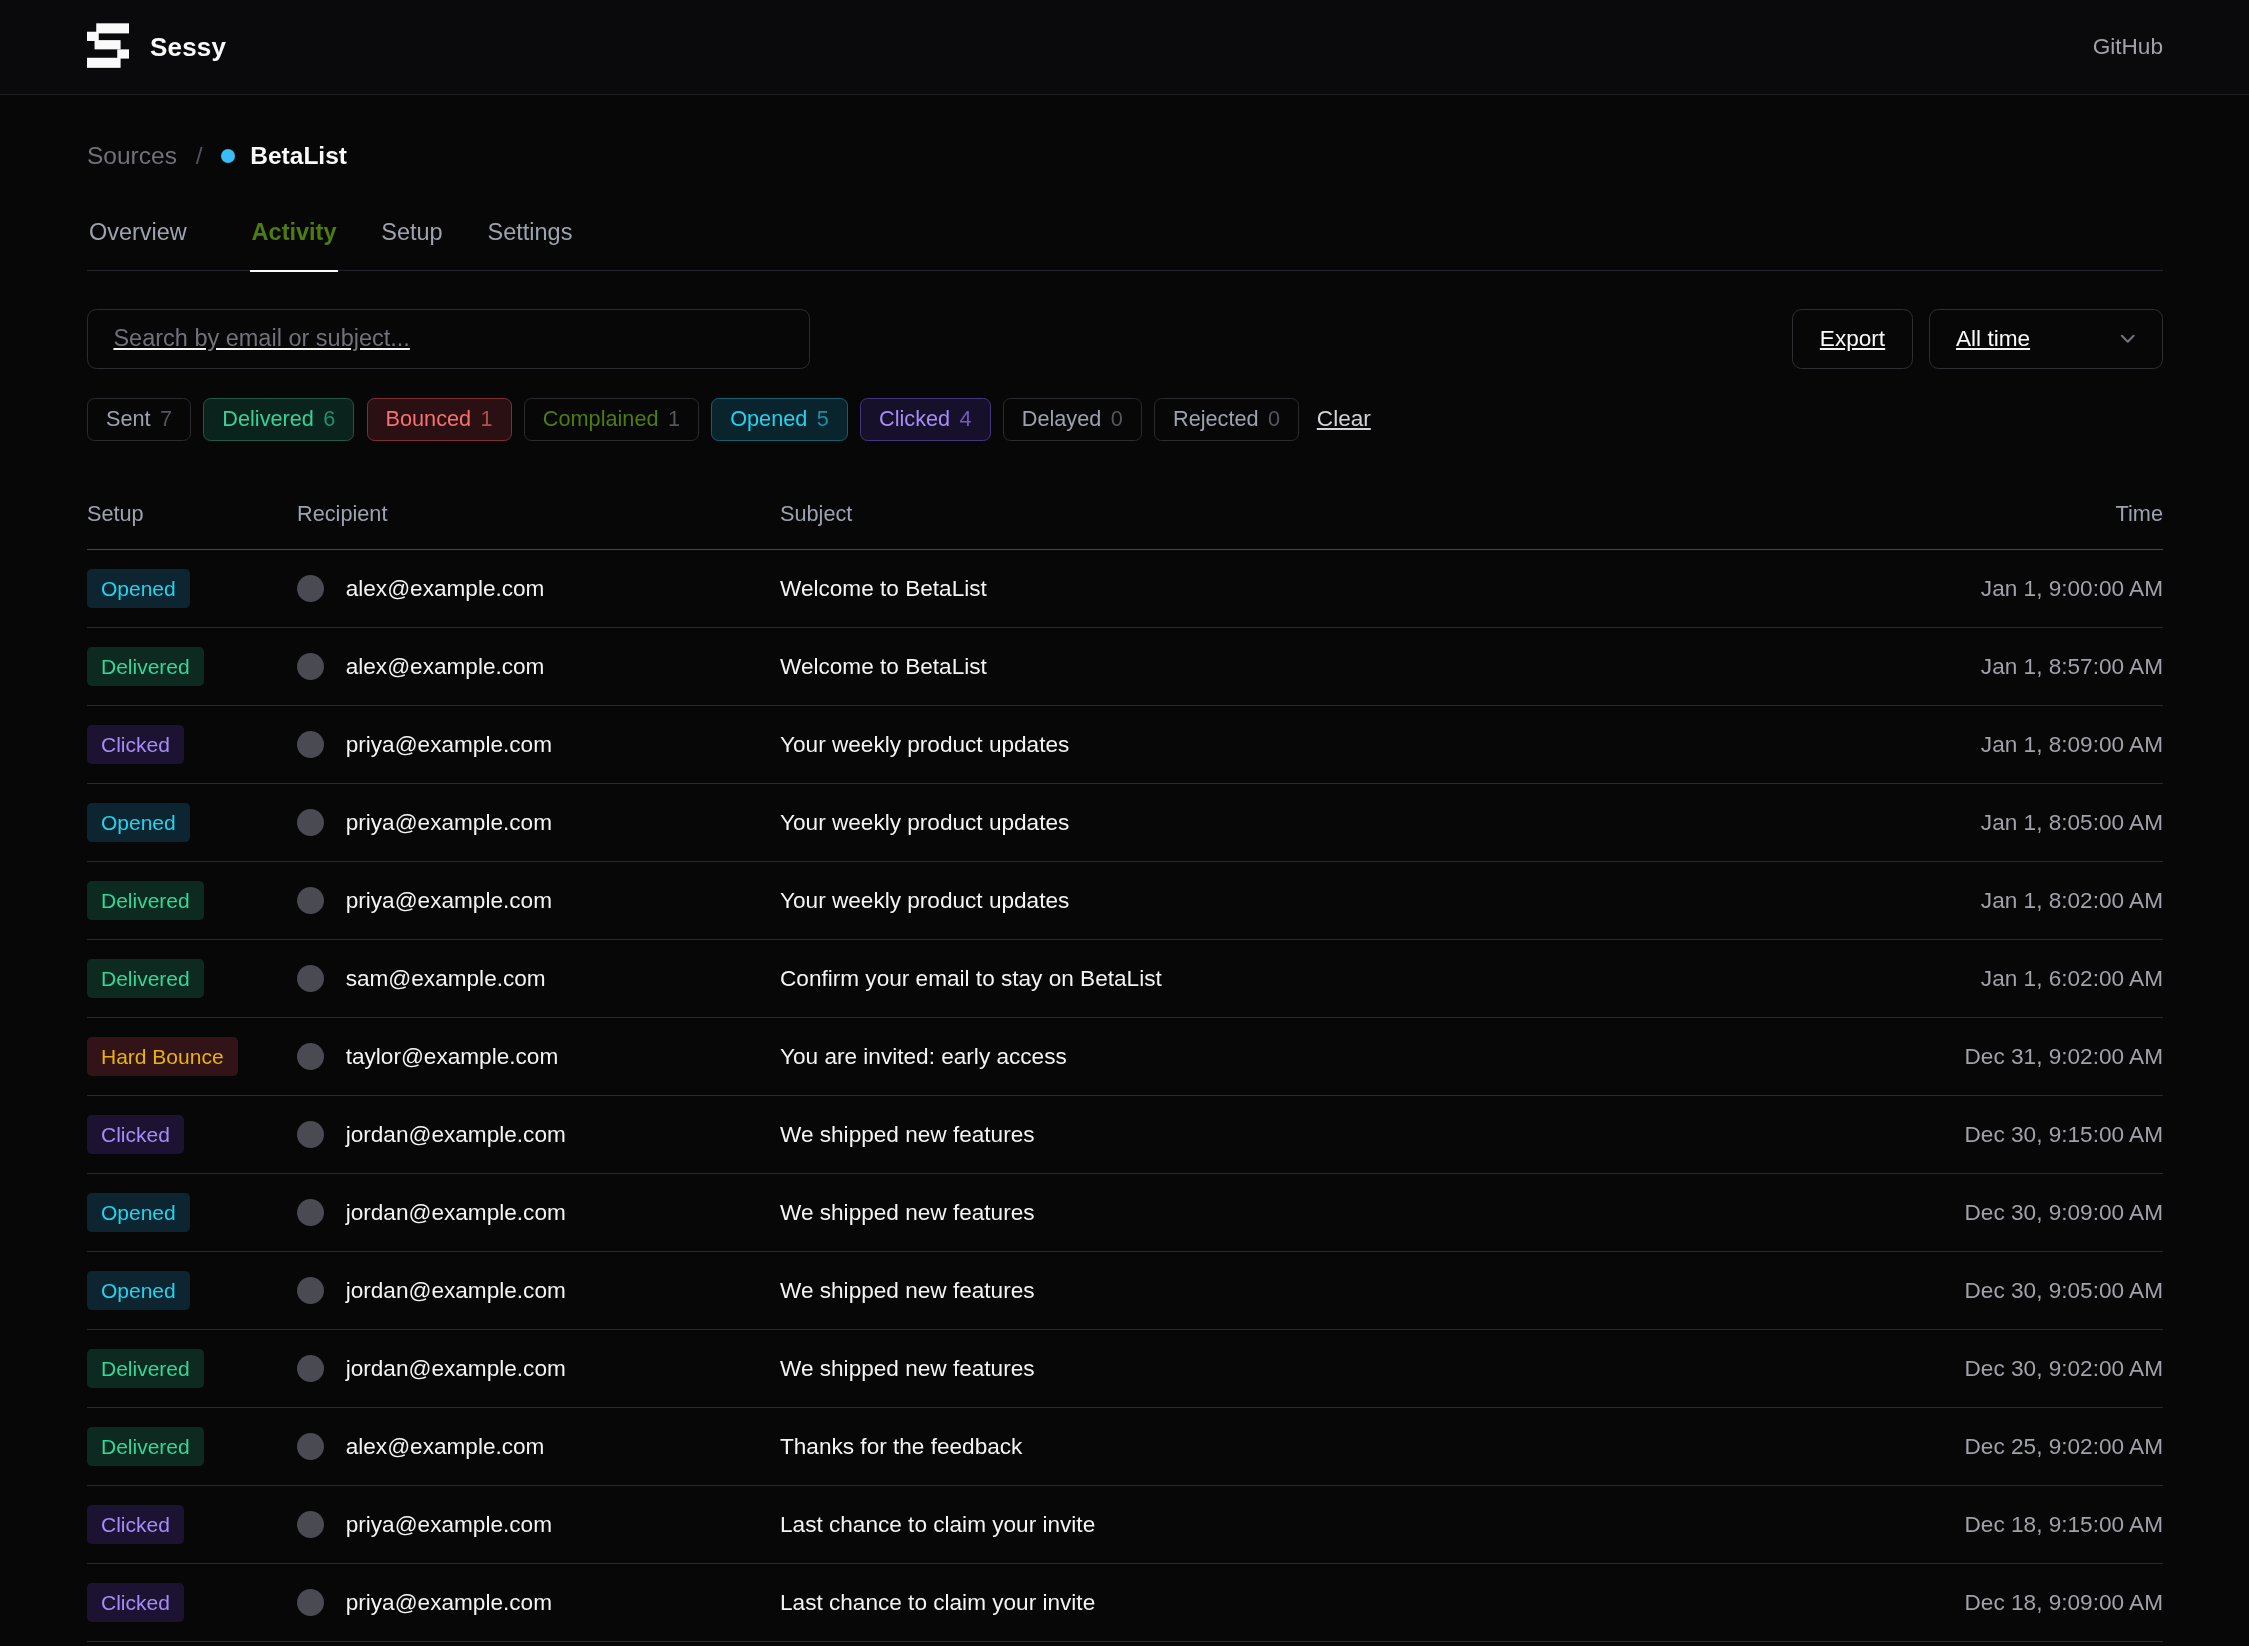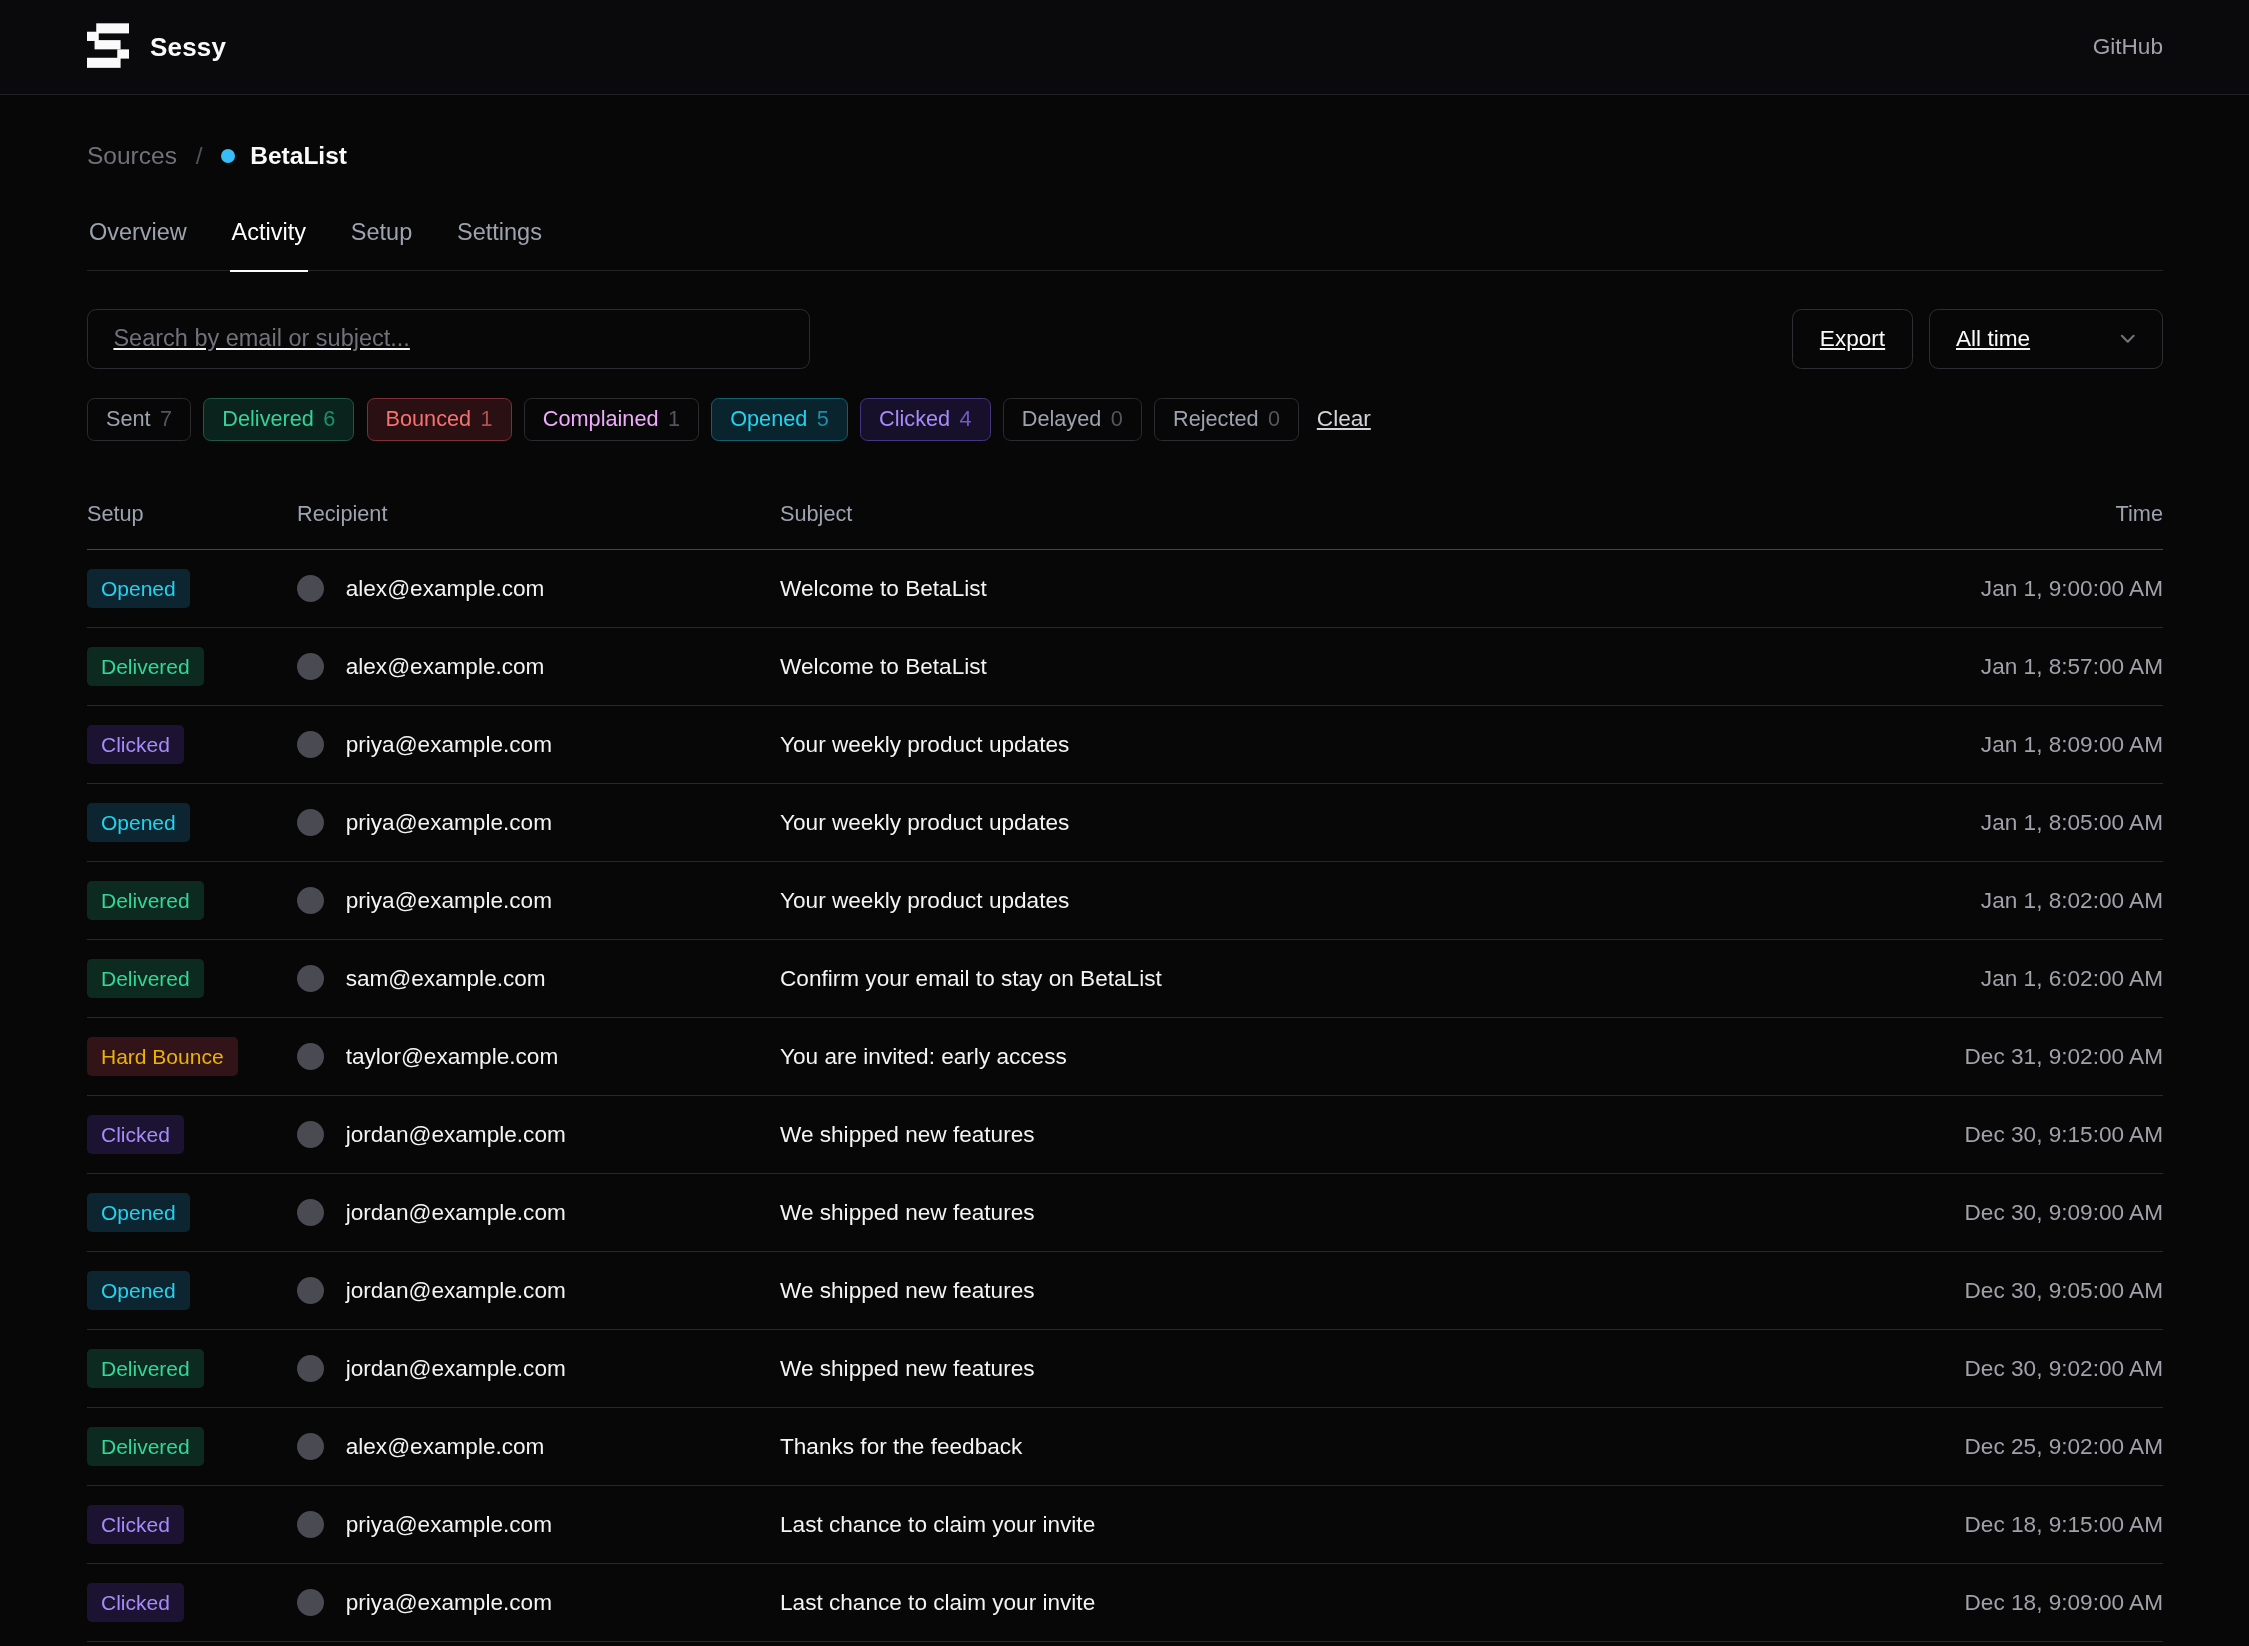--- a/index.html
+++ b/index.html
@@ -28,21 +28,21 @@
   .crumb-sep  { color:#52525b; padding:0 3.8px; }
   .crumb-dot  { width:14px; height:14px; border-radius:50%; display:inline-block; }
   .crumb-current { color:#fafafa; font-weight:600; }
 
   
   .tabs { margin-top:49px; display:flex; gap:41px; border-bottom:0.9px solid #222228; }
   .tab {
     font-size:23.5px; color:#9ca3af; padding:0 1.9px 23.5px 1.9px; cursor:pointer;
     border-bottom:2.8px solid transparent; margin-bottom:-1.9px;
   }
-  .tab.active { color:#ffffff; font-weight:400; border-bottom-color:#fafafa; }
+  .tab.active { color:#4d7c0f; font-weight:700; border-bottom-color:#fafafa;margin-left:20px; }
 
   
   .toolbar { margin-top:38px; display:flex; justify-content:space-between; align-items:center;text-decoration:underline; }
   .search-input {
     width:723px; height:60px; background:transparent; border:0.9px solid #2b2b30;
     border-radius:9.4px; color:#f4f4f5; font-size:23.5px; padding:0 25.4px;
     font-family:"Liberation Sans", sans-serif; outline:none;
   }
   .search-input::placeholder { color:#71717a; }
   .toolbar-right { display:flex; gap:16px; }
@@ -147,21 +147,21 @@
     </div>
       <div class="chip" style="border-color: rgb(30, 90, 68); background: rgb(10, 35, 28);">
       <span class="chip-label" style="color: rgb(52, 211, 153);">Delivered</span>
       <span class="chip-count" style="color: rgb(31, 143, 104);">6</span>
     </div>
       <div class="chip" style="border-color: rgb(124, 49, 54); background: rgb(42, 16, 19);">
       <span class="chip-label" style="color: rgb(248, 113, 113);">Bounced</span>
       <span class="chip-count" style="color: rgb(179, 80, 79);">1</span>
     </div>
       <div class="chip" style="border-color: rgb(43, 43, 48); background: transparent;">
-      <span class="chip-label" style="color: #f0abfc;">Complained</span>
+      <span class="chip-label" style="color: #4d7c0f;">Complained</span>
       <span class="chip-count" style="color: rgb(85, 85, 94);">1</span>
     </div>
       <div class="chip" style="border-color: rgb(23, 95, 112); background: rgb(10, 36, 46);">
       <span class="chip-label" style="color: rgb(34, 211, 238);">Opened</span>
       <span class="chip-count" style="color: rgb(23, 145, 168);">5</span>
     </div>
       <div class="chip" style="border-color: rgb(70, 53, 127); background: rgb(23, 16, 43);">
       <span class="chip-label" style="color: rgb(167, 139, 250);">Clicked</span>
       <span class="chip-count" style="color: rgb(114, 88, 196);">4</span>
     </div>

